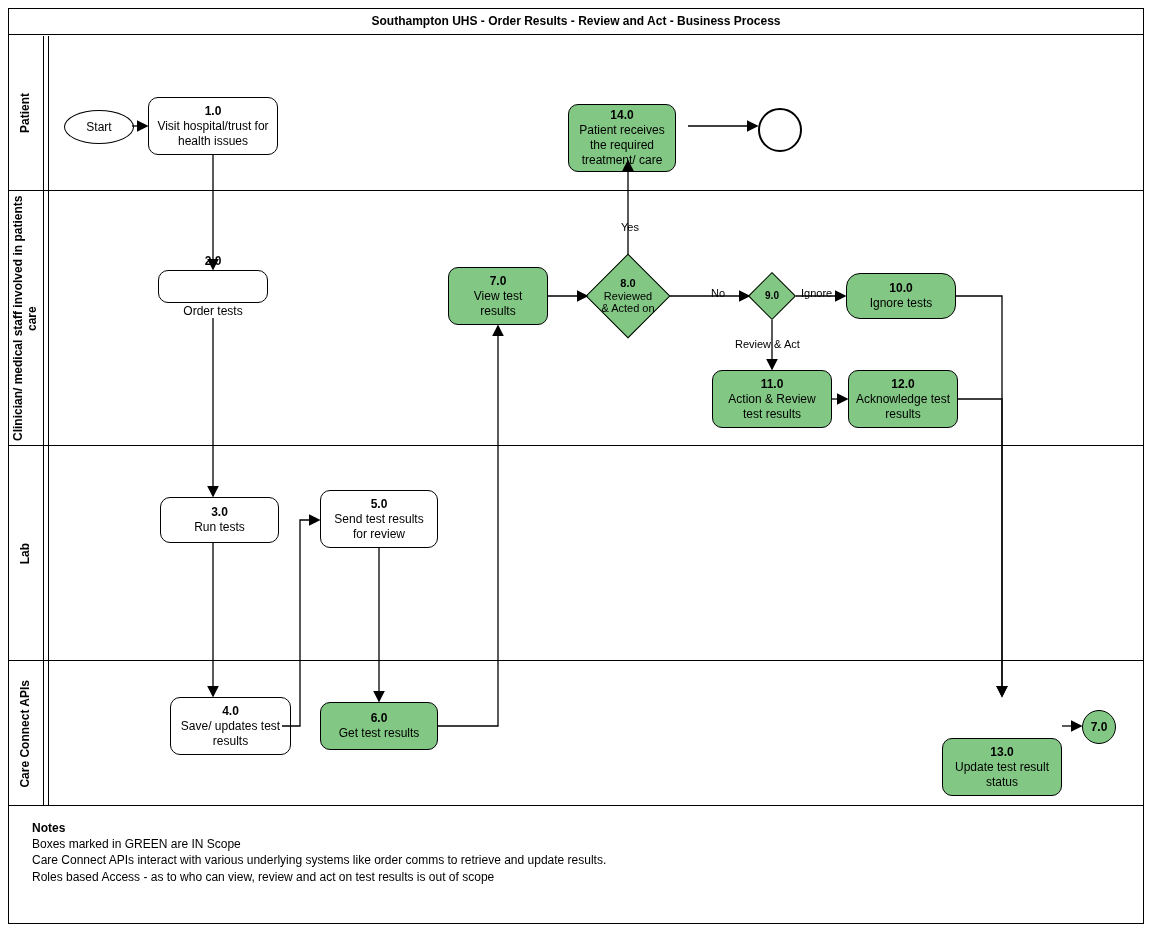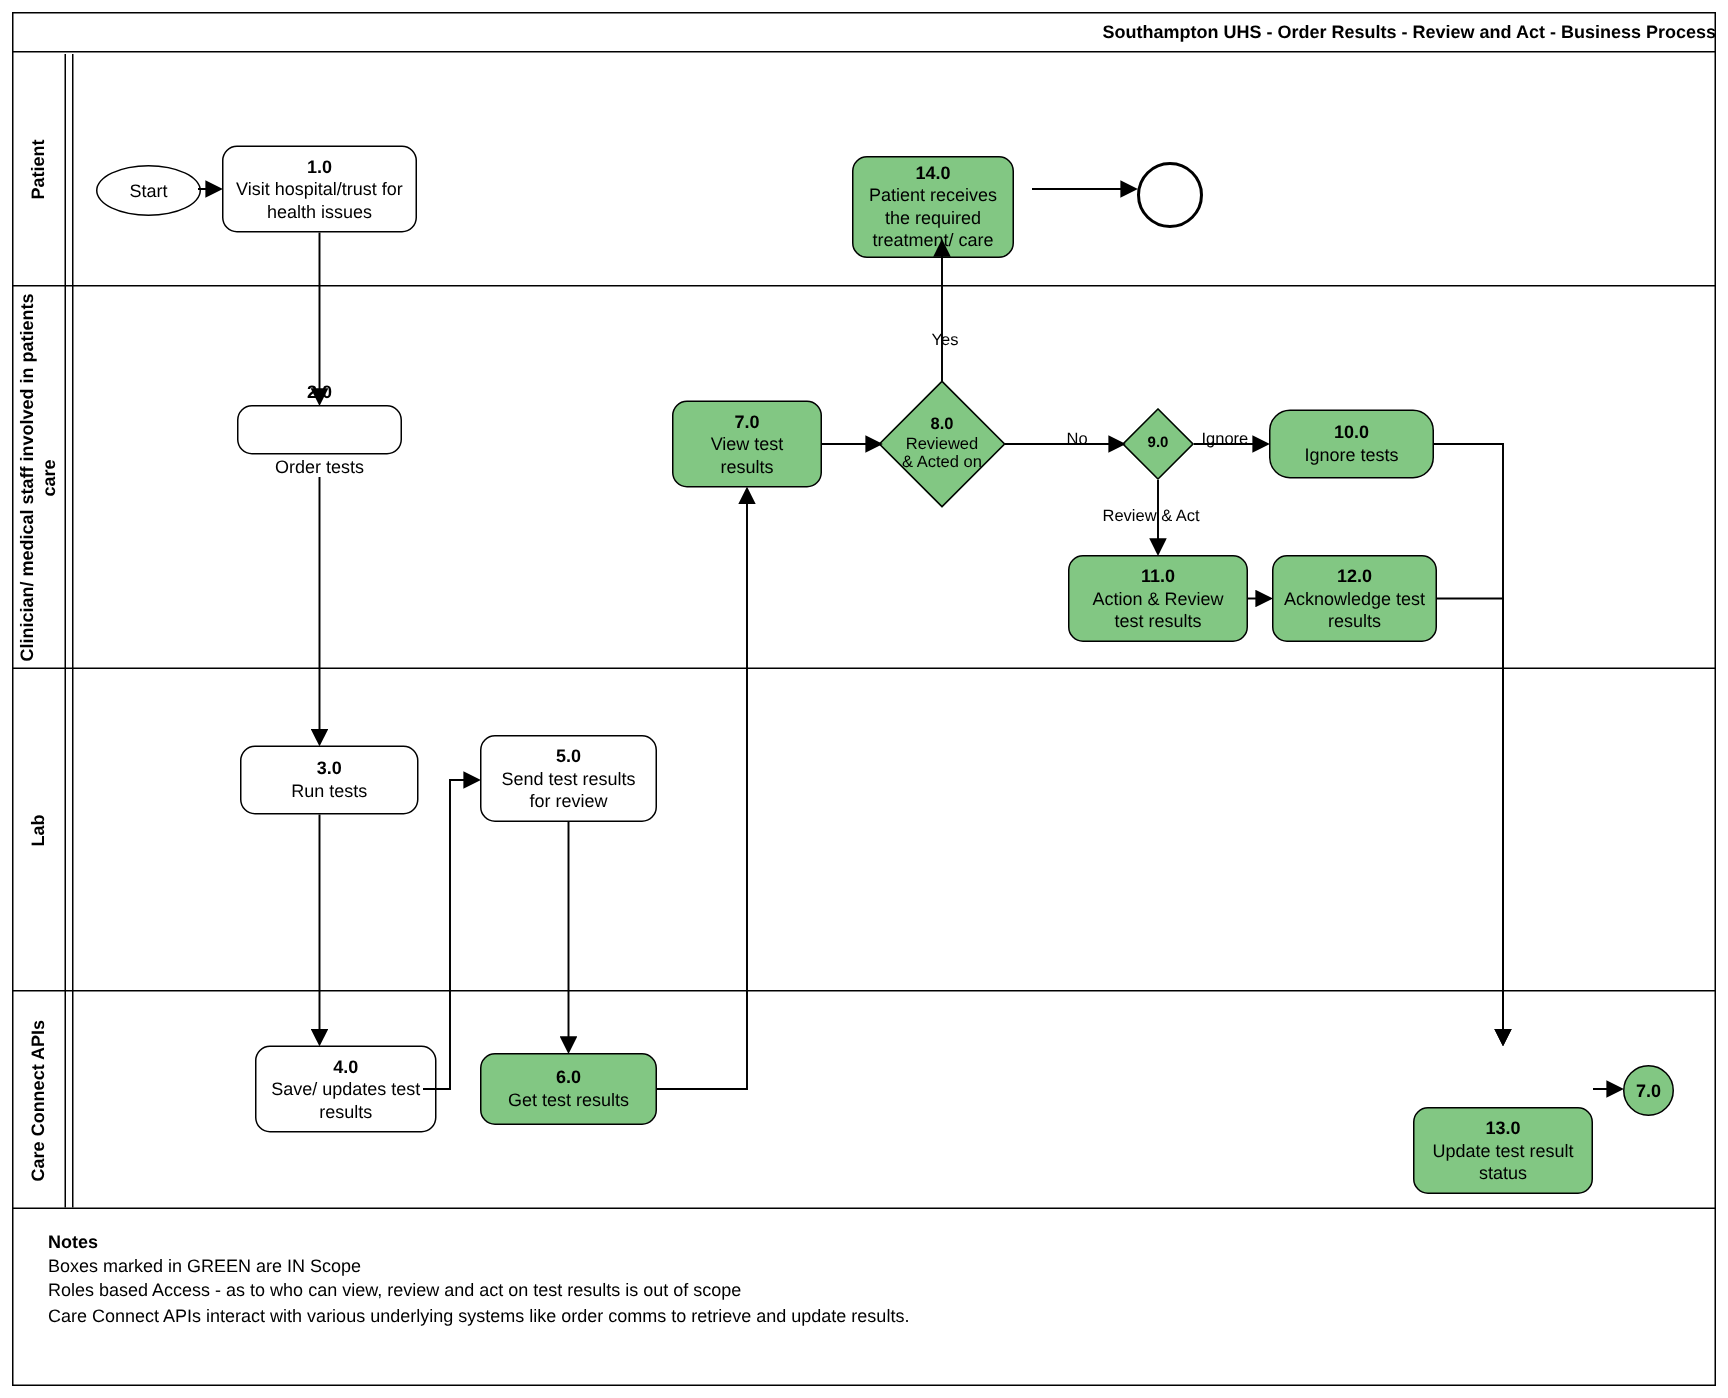--- a/index.html
+++ b/index.html
@@ -21,21 +21,21 @@
     top: 8px;
     right: 8px;
     bottom: 8px;
     border: 1px solid #000;
   }
   .title {
     position: absolute;
     left: 8px;
     top: 8px;
     right: 8px;
-    text-align: right;
+    text-align: center;
     font-weight: bold;
     padding: 6px 0 6px 0;
     border-bottom: 1px solid #000;
   }
   .lane-label-col {
     position: absolute;
     left: 8px;
     top: 36px;
     width: 35px;
     bottom: 127px;
@@ -315,17 +315,17 @@
 
       <path d="M1062,726 L1080,726"></path>
 
       <path d="M688,126 L756,126"></path>
     </g>
   </svg>
 
   <div class="notes">
     <div class="hd">Notes</div>
     <div>Boxes marked in GREEN are IN Scope</div>
+    <div>Care Connect APIs interact with various  underlying systems like order comms to retrieve and update results.</div>
     <div>Roles based Access - as to who can view, review and act on test results is out of scope</div>
-    <div>Care Connect APIs interact with various  underlying systems like order comms to retrieve and update results.</div>
   </div>
 
 </div>
 
 </body></html>

